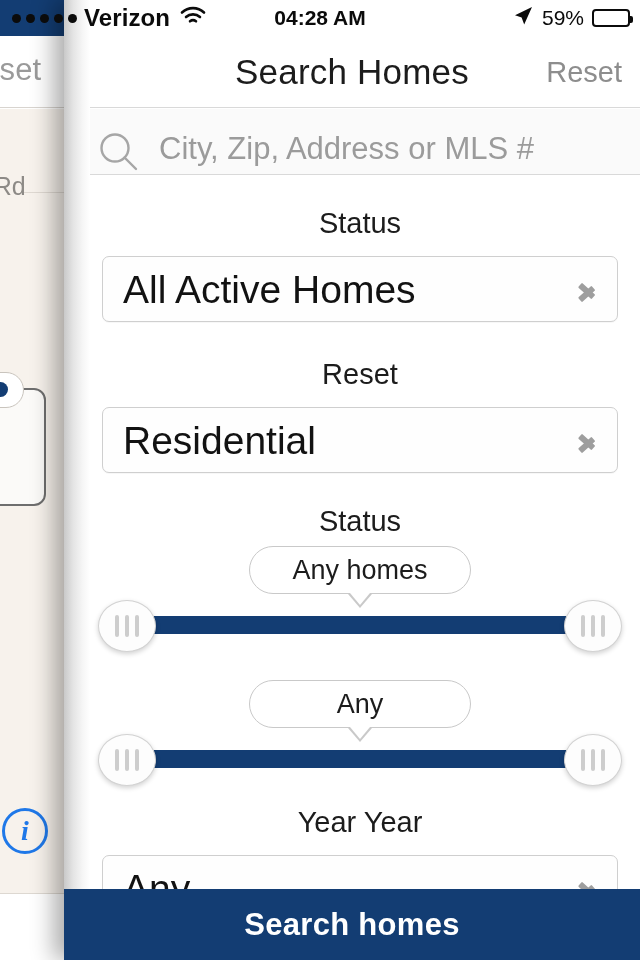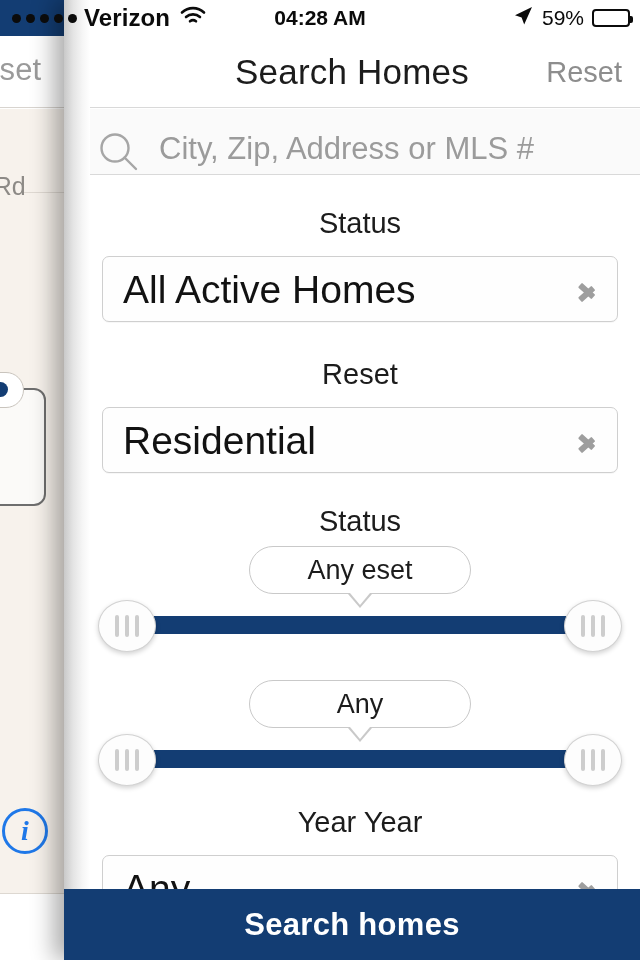--- a/index.html
+++ b/index.html
@@ -265,21 +265,21 @@
       <div class="sec-label">Reset</div>
       <div style="height:16px"></div>
       <div class="select-row">
         <div class="sel-val">Residential</div>
         <span class="chev"></span>
       </div>
 
       <div style="height:32px"></div>
       <div class="sec-label">Status</div>
       <div class="slider-group">
-        <div class="bubble">Any eset</div>
+        <div class="bubble">Any homes</div>
         <span class="bubble-tail"></span>
         <span class="bubble-tail-i"></span>
         <div class="track"></div>
         <div class="thumb left">
           <span class="grip">
               <i></i>
               <i></i>
               <i></i>
             </span>
         </div>

